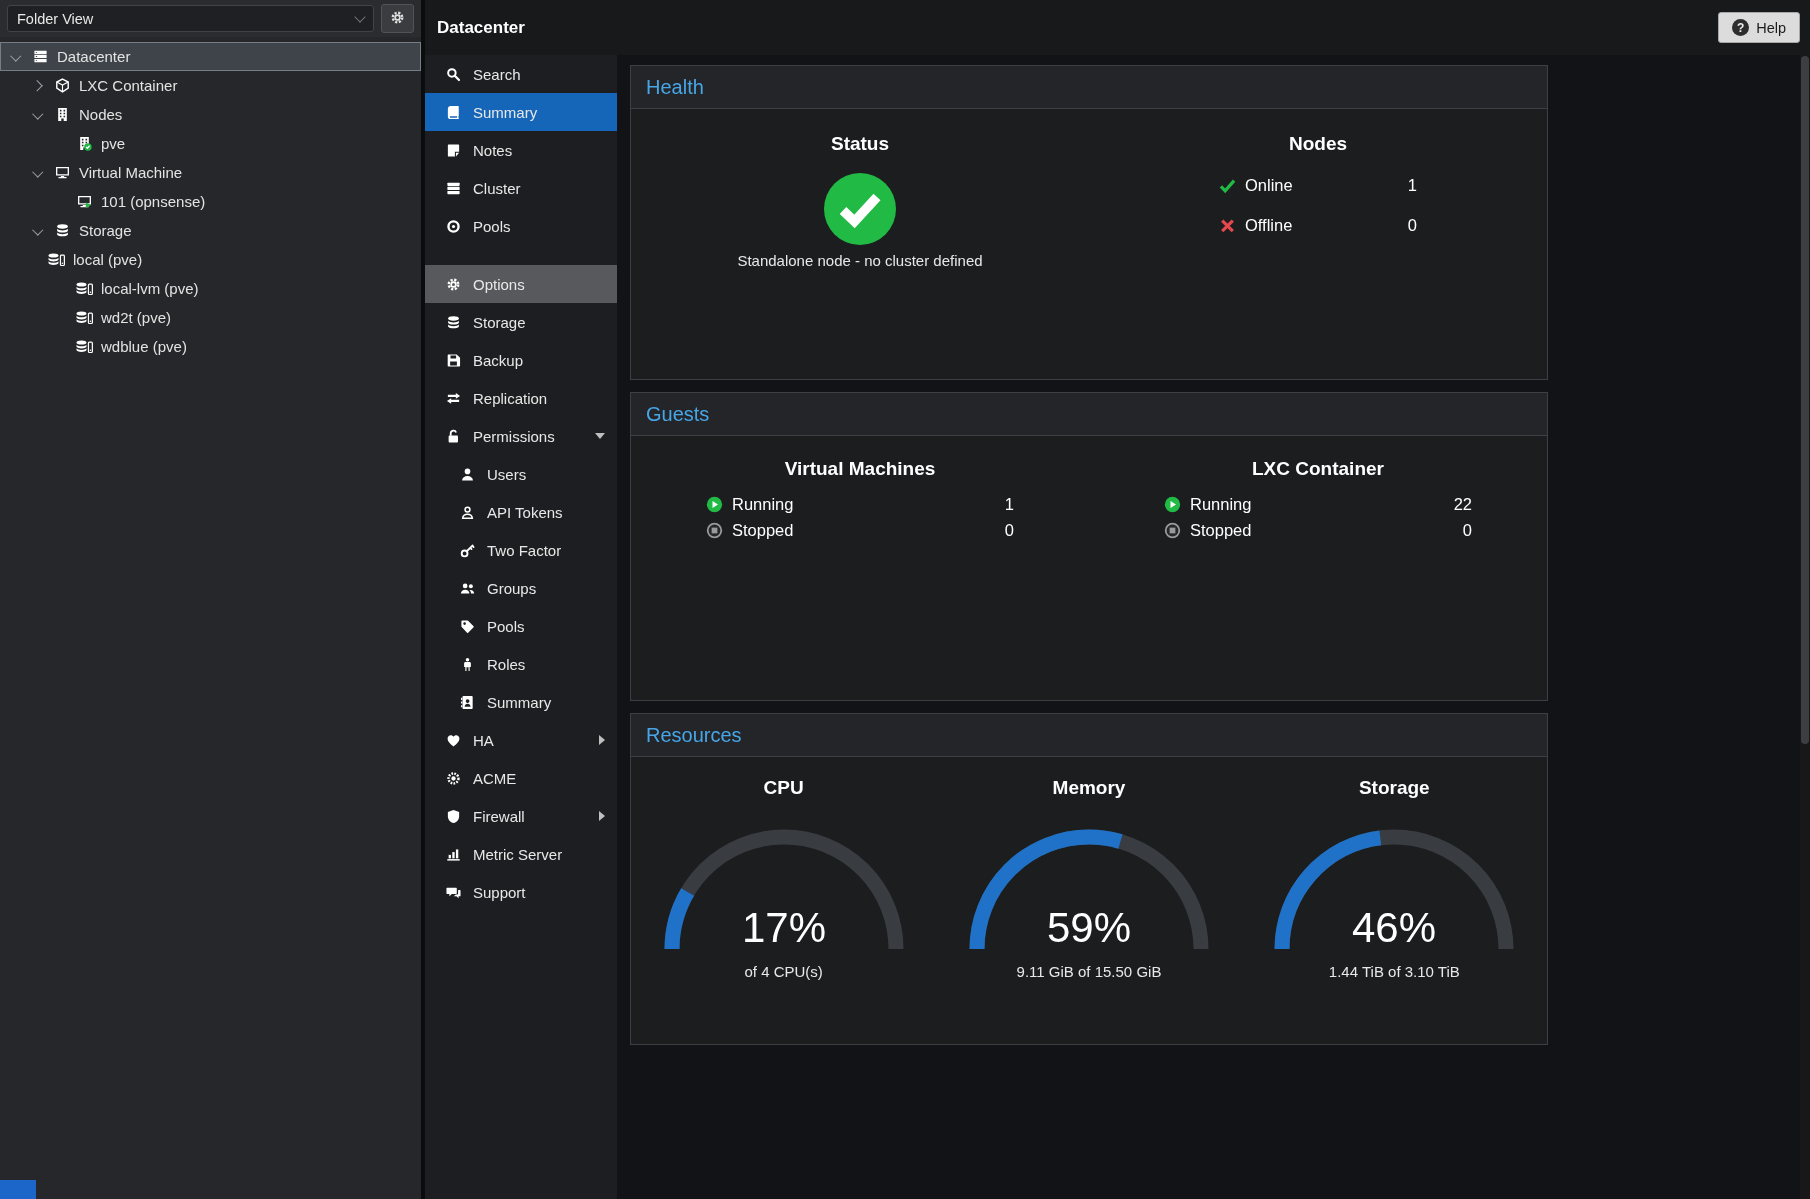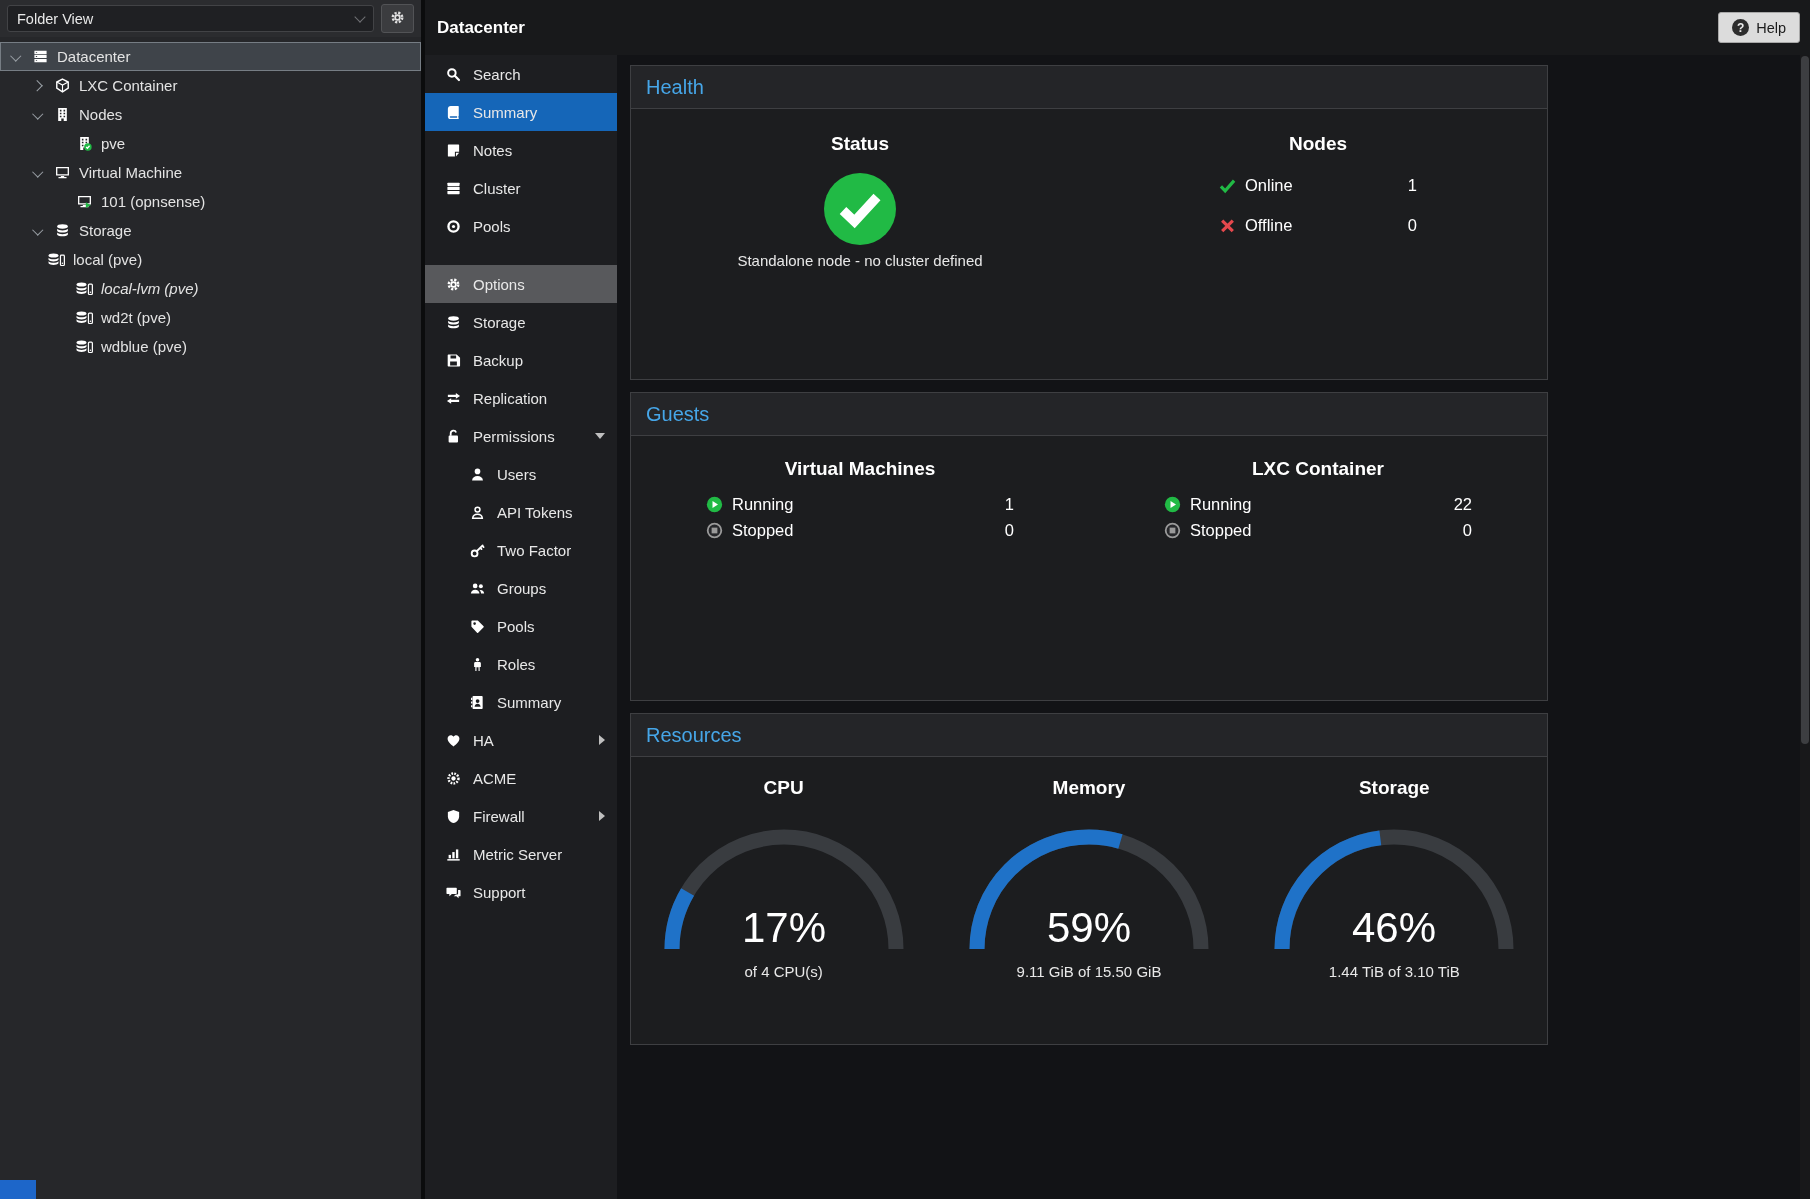--- a/index.html
+++ b/index.html
@@ -27,21 +27,21 @@
   .right{flex:1;display:flex;flex-direction:column;min-width:0;}
   .main-header{height:55px;flex:none;display:flex;align-items:center;padding:0 10px 0 12px;background:#18191b;}
   .page-title{font-size:17px;font-weight:bold;color:#fff;}
   .help-btn{margin-left:auto;height:31px;display:flex;align-items:center;gap:7px;padding:0 13px;background:#dcdcdc;border:1px solid #a8a8a8;border-radius:3px;color:#1c1c1c;font-size:14.5px;cursor:pointer;font-family:inherit;}
   .help-q{width:17px;height:17px;border-radius:50%;background:#2d2d2d;color:#ededed;font-size:12px;font-weight:bold;display:flex;align-items:center;justify-content:center;}
   .right-body{flex:1;display:flex;min-height:0;}
 
   
   .nav-menu{width:192px;flex:none;background:#1d1e21;overflow:hidden;}
   .nav-item{height:38px;display:flex;align-items:center;padding:0 12px 0 20px;color:#e8e8e8;font-size:15px;cursor:pointer;white-space:nowrap;}
-  .nav-item.indent{padding-left:44px;}
+  .nav-item.indent{padding-left:34px;}
   .nav-item.selected{background:var(--selection-blue);}
   .nav-item.focused{background:#58595c;margin-top:20px;}
   .nav-icon{width:17px;margin-right:11px;display:flex;justify-content:center;align-items:center;color:#fff;flex:none;}
   .arrow-down{margin-left:auto;width:0;height:0;border-left:5px solid transparent;border-right:5px solid transparent;border-top:6px solid #bfbfbf;}
   .arrow-right{margin-left:auto;width:0;height:0;border-top:5px solid transparent;border-bottom:5px solid transparent;border-left:6px solid #bfbfbf;}
 
   
   .content{flex:1;background:#121316;padding:10px 14px 0 13px;overflow:hidden;}
   .panel{width:918px;background:#1c1d1f;border:1px solid #3e3f42;margin-bottom:12px;}
   .panel-header{height:43px;display:flex;align-items:center;padding:0 15px;background:#242528;border-bottom:1px solid #3e3f42;color:var(--title-blue);font-size:20px;}
@@ -160,21 +160,21 @@
             <svg viewBox="0 0 20 16" width="19" height="15" fill="currentColor">
               <ellipse cx="6.8" cy="3.7" rx="5.3" ry="2.2"></ellipse>
               <path d="M1.5 6c.9 1 3 1.7 5.3 1.7S11.2 7 12.1 6v2.3c-.9 1-3 1.7-5.3 1.7S2.4 9.3 1.5 8.3z"></path>
               <path d="M1.5 9.9c.9 1 3 1.7 5.3 1.7s4.4-.7 5.3-1.7v2.2c-.9 1-3 1.7-5.3 1.7s-4.4-.7-5.3-1.7z"></path>
               <rect x="14.2" y="3.4" width="4.2" height="11" rx="1" fill="none" stroke="currentColor" stroke-width="1.3"></rect>
               <circle cx="16.3" cy="12" r="0.8"></circle>
             </svg>
           </span>
           <span class="tree-label">local (pve)</span>
         </div>
-        <div class="tree-row" style="padding-left: 52px; font-style: italic;">
+        <div class="tree-row" style="padding-left: 52px;">
           <span class="expander none"></span>
           <span class="tree-icon">
             <svg viewBox="0 0 20 16" width="19" height="15" fill="currentColor">
               <ellipse cx="6.8" cy="3.7" rx="5.3" ry="2.2"></ellipse>
               <path d="M1.5 6c.9 1 3 1.7 5.3 1.7S11.2 7 12.1 6v2.3c-.9 1-3 1.7-5.3 1.7S2.4 9.3 1.5 8.3z"></path>
               <path d="M1.5 9.9c.9 1 3 1.7 5.3 1.7s4.4-.7 5.3-1.7v2.2c-.9 1-3 1.7-5.3 1.7s-4.4-.7-5.3-1.7z"></path>
               <rect x="14.2" y="3.4" width="4.2" height="11" rx="1" fill="none" stroke="currentColor" stroke-width="1.3"></rect>
               <circle cx="16.3" cy="12" r="0.8"></circle>
             </svg>
           </span>

